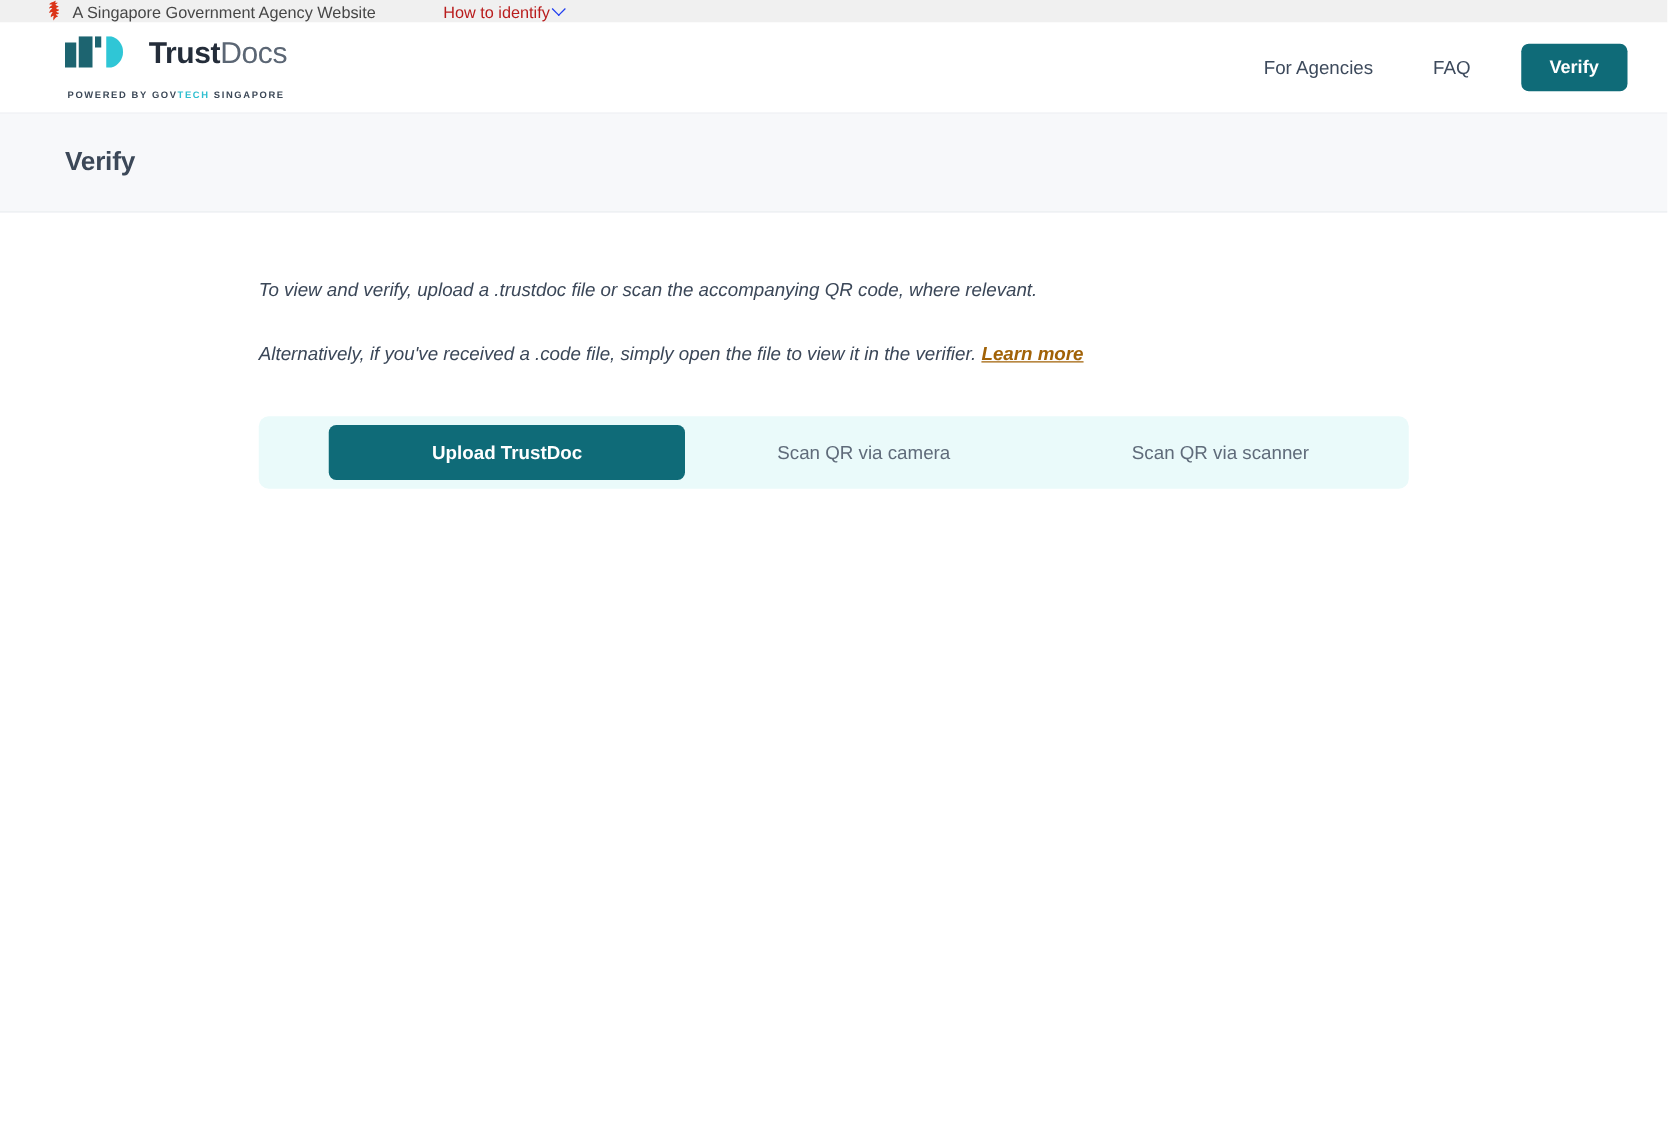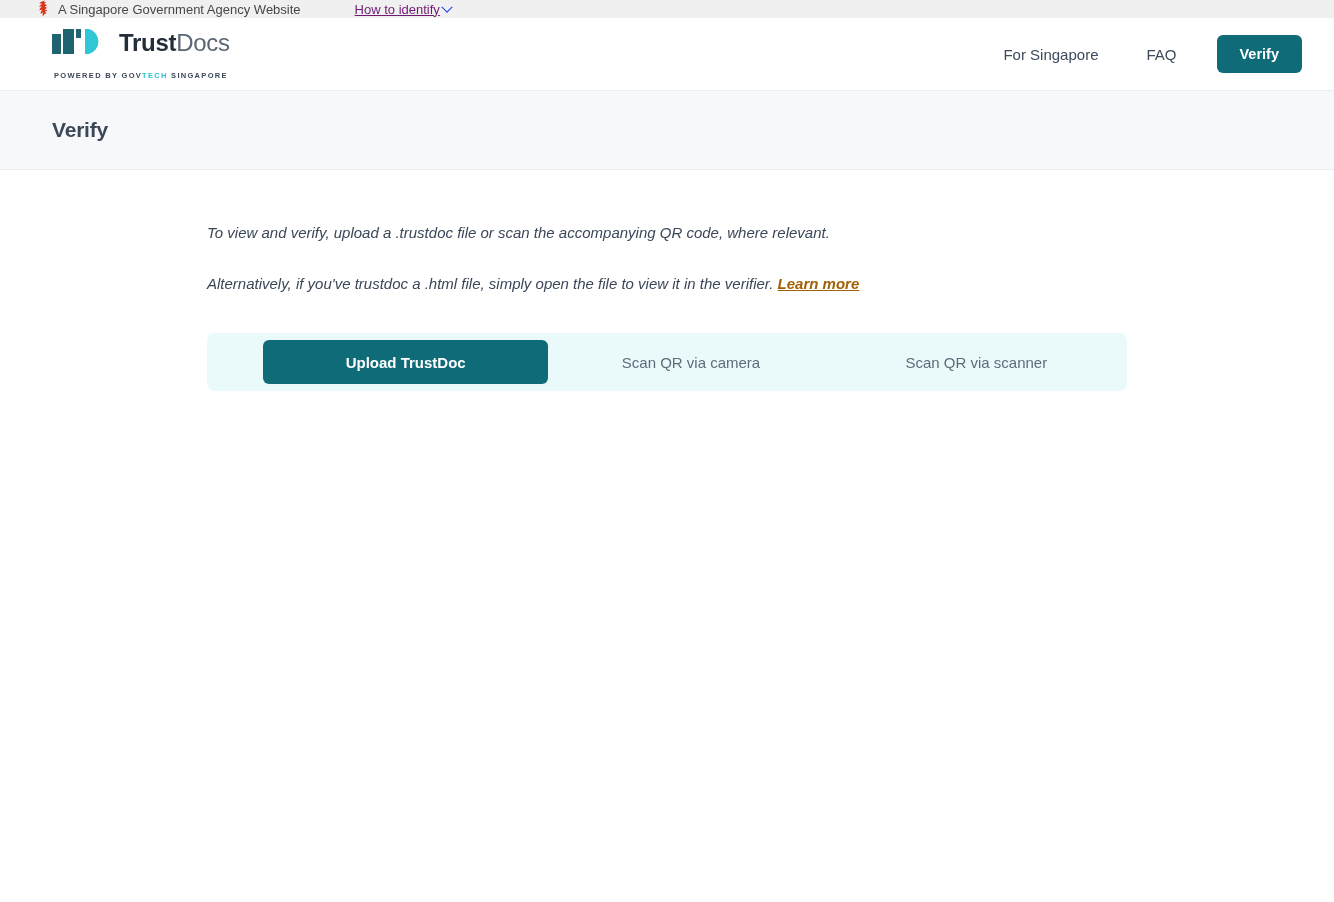--- a/index.html
+++ b/index.html
@@ -25,22 +25,21 @@
   }
   .lion-icon {
     width: 18px;
     height: 18px;
     margin-right: 8px;
     flex: 0 0 auto;
     display: block;
   }
   .masthead-text { white-space: nowrap; }
   .how-to-identify {
-    color: #701a75;
-    text-decoration: underline;
+    color: #b91c1c;
     margin-left: 6px;
     cursor: pointer;
     white-space: nowrap;
     padding-left: 48px;
   }
   .chev {
     display: inline-block;
     width: 8px;
     height: 8px;
     border-right: 1.4px solid #1f3df0;
@@ -231,36 +230,36 @@
       <div class="wordmark">
         <span class="w-bold">Trust</span><span class="w-light">Docs</span>
       </div>
     </div>
     <div class="tagline">
       <span>POWERED BY GOV</span><span class="tech">TECH</span><span> SINGAPORE</span>
     </div>
   </div>
 
   <nav class="nav">
-    <span class="nav-link">For Singapore</span>
+    <span class="nav-link">For Agencies</span>
     <span class="nav-link">FAQ</span>
     <button class="verify-btn">Verify</button>
   </nav>
 </div>
 
 <div class="title-band">
   <h1 class="page-title">Verify</h1>
 </div>
 
 <div class="content">
 
   <p class="intro-line">To view and verify, upload a .trustdoc file or scan the accompanying QR code, where relevant.</p>
 
   <p class="intro-line">
-    <span>Alternatively, if you've trustdoc a .html file, simply open the file to view it in the verifier.</span>
+    <span>Alternatively, if you've received a .code file, simply open the file to view it in the verifier.</span>
     <span class="learn-more">Learn more</span>
   </p>
 
   <div class="tabs">
     <div class="tab active">Upload TrustDoc</div>
     <div class="tab">Scan QR via camera</div>
     <div class="tab">Scan QR via scanner</div>
   </div>
 
 

